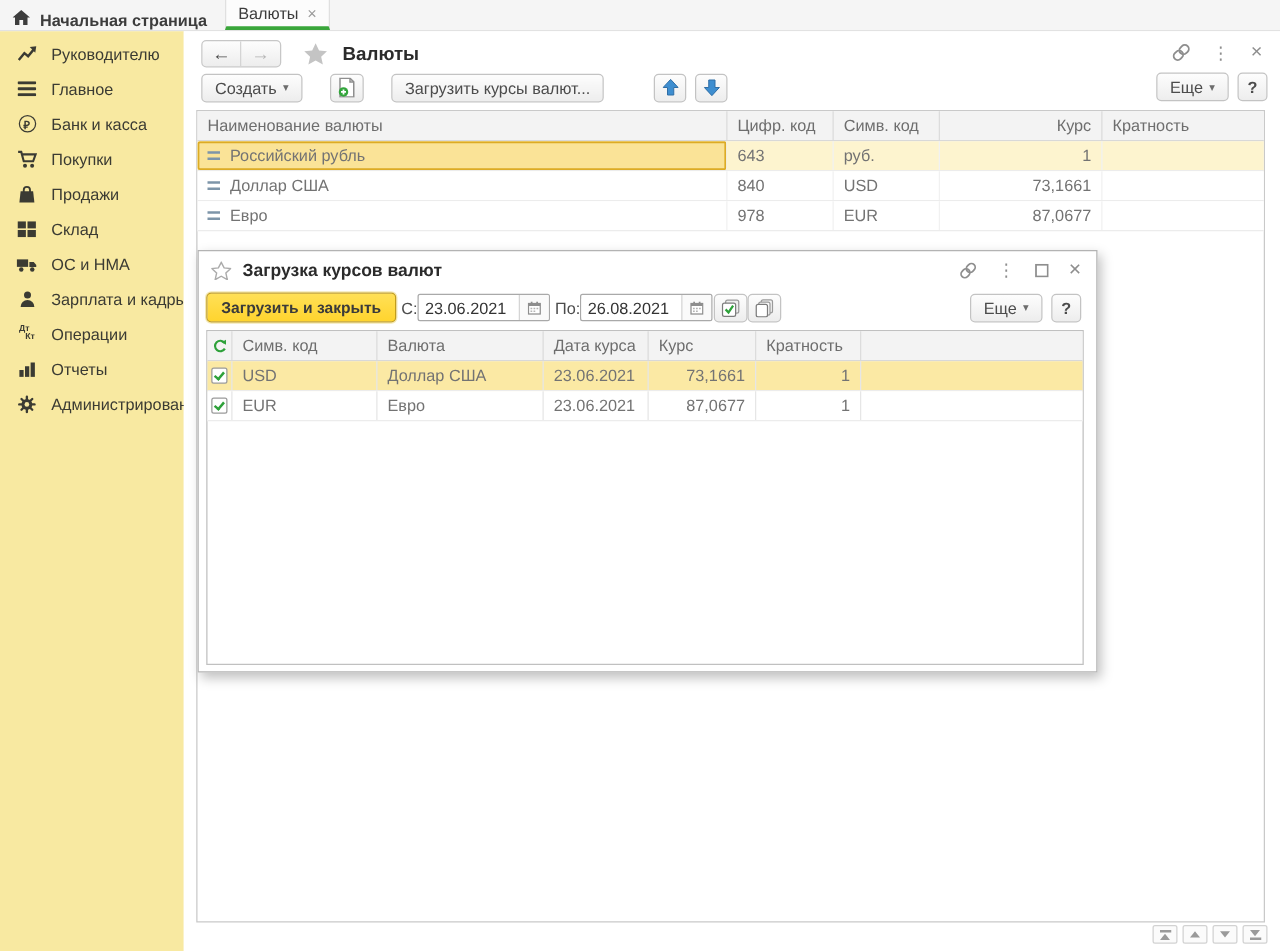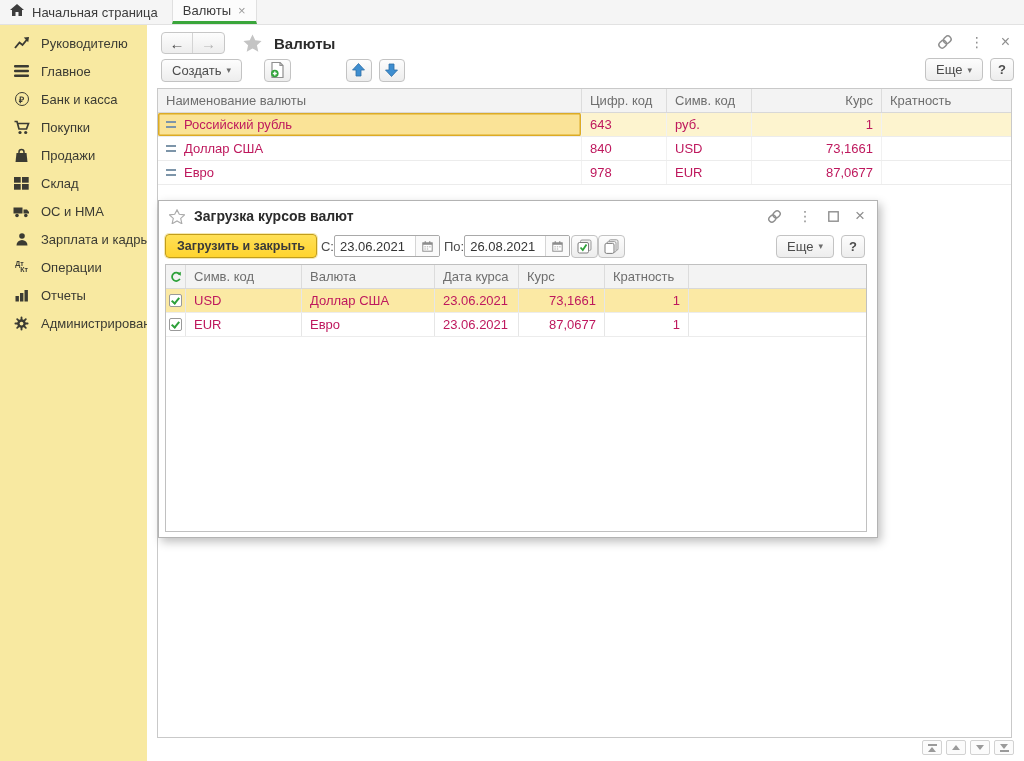--- a/index.html
+++ b/index.html
@@ -2,21 +2,21 @@
 <html><head>
 <meta charset="utf-8">
 <style>
   * { margin:0; padding:0; box-sizing:border-box; }
   html,body { width:1024px; height:761px; overflow:hidden; background:#fff;
     font-family:"Liberation Sans", sans-serif; font-size:13px; color:#3c3c3c; }
 
   
   .tabbar { position:absolute; left:0; top:0; width:1024px; height:25px;
     background:#f5f5f5; border-bottom:1px solid #e2e2e2; display:flex; align-items:stretch; }
-  .hometab { display:flex; align-items:center; gap:8px; padding:0 14px 0 10px; }
+  .hometab { display:flex; align-items:flex-end; gap:8px; padding:0 14px 0 10px;font-weight:bold; }
   .tab-active { display:flex; align-items:center; gap:7px; padding:0 10px;
     background:#fcfcfc; border-left:1px solid #e0e0e0; border-right:1px solid #e0e0e0;
     border-bottom:3px solid #3aa63b; }
   .tabclose { color:#9c9c9c; font-size:13px; line-height:1; cursor:default; }
 
   
   .sidebar { position:absolute; left:0; top:25px; width:147px; height:736px;
     background:#f8e9a1; padding-top:4px; }
   .sbitem { height:28px; display:flex; align-items:center; gap:11px; padding-left:13px;
     color:#3b3b33; font-size:13px; cursor:default; white-space:nowrap; }
@@ -50,21 +50,21 @@
   .toolright { position:absolute; top:33px; right:10px; display:flex; gap:7px; }
   .qbtn { width:24px; padding:0; font-weight:bold; }
 
   
   .listbox { position:absolute; left:10px; top:63px; width:855px; height:650px;
     border:1px solid #c9c9c9; background:#fff; display:flex; flex-direction:column; }
   .thead { display:flex; height:24px; background:#f3f3f3; border-bottom:1px solid #d8d8d8;
     color:#6e6e6e; flex:0 0 24px; }
   .th { display:flex; align-items:center; padding:0 8px; border-right:1px solid #dcdcdc; overflow:hidden; white-space:nowrap; }
   .trow { display:flex; height:24px; flex:0 0 24px; border-bottom:1px solid #ececec; background:#fff; }
-  .tc { display:flex; align-items:center; padding:0 8px; border-right:1px solid #f1f1f1; overflow:hidden; white-space:nowrap; color:#be185d; }
+  .tc { display:flex; align-items:center; padding:0 8px; border-right:1px solid #f1f1f1; overflow:hidden; white-space:nowrap; color:#737373; }
   .c-name { width:424px; } .c-num { width:85px; } .c-sym { width:85px; }
   .c-rate { width:130px; justify-content:flex-end; } .c-mult { flex:1; }
   .trow.sel { background:#fdf4cf; }
   .trow.sel .focuscell { background:#fae397; box-shadow:inset 0 0 0 1.5px #dcab25; border-radius:2px; }
   .rowicon { width:10px; height:8px; margin-right:8px; flex:0 0 10px; position:relative; }
   .rowicon::before, .rowicon::after { content:""; position:absolute; left:0; width:10px; height:2.5px; background:#7d95a9; }
   .rowicon::before { top:0; } .rowicon::after { top:5px; }
 
   
   .dialog { position:absolute; left:11px; top:175px; width:720px; height:338px; background:#fff;
@@ -279,20 +279,23 @@
     <span class="gap"></span>
     <button class="btn iconbtn">
       <svg width="15" height="16" viewBox="0 0 15 16">
           <path d="M2 0.5 H10 L13 3.5 V15.5 H2 Z" fill="#fff" stroke="#8f8f8f" stroke-width="1.2"></path>
           <path d="M10 0.5 V3.5 H13" fill="none" stroke="#8f8f8f" stroke-width="1.2"></path>
           <circle cx="4.8" cy="11.5" r="3.8" fill="#33a53c"></circle>
           <path d="M4.8 9.5 V13.5 M2.8 11.5 H6.8" stroke="#fff" stroke-width="1.4"></path>
         </svg>
     </button>
     <span class="gap"></span>
+    <button class="btn">
+      <span>Загрузить курсы валют...</span>
+    </button>
     <span class="gap" style="width:26px;"></span>
     <button class="btn iconbtn">
       <svg width="13" height="14" viewBox="0 0 13 14">
           <path d="M6.5 0.5 L12.5 7 H9 V13 H4 V7 H0.5 Z" fill="#3e8ed0" stroke="#2f6ea6" stroke-width="0.8"></path>
         </svg>
     </button>
     <button class="btn iconbtn">
       <svg width="13" height="14" viewBox="0 0 13 14">
           <path d="M6.5 13.5 L0.5 7 H4 V1 H9 V7 H12.5 Z" fill="#3e8ed0" stroke="#2f6ea6" stroke-width="0.8"></path>
         </svg>

